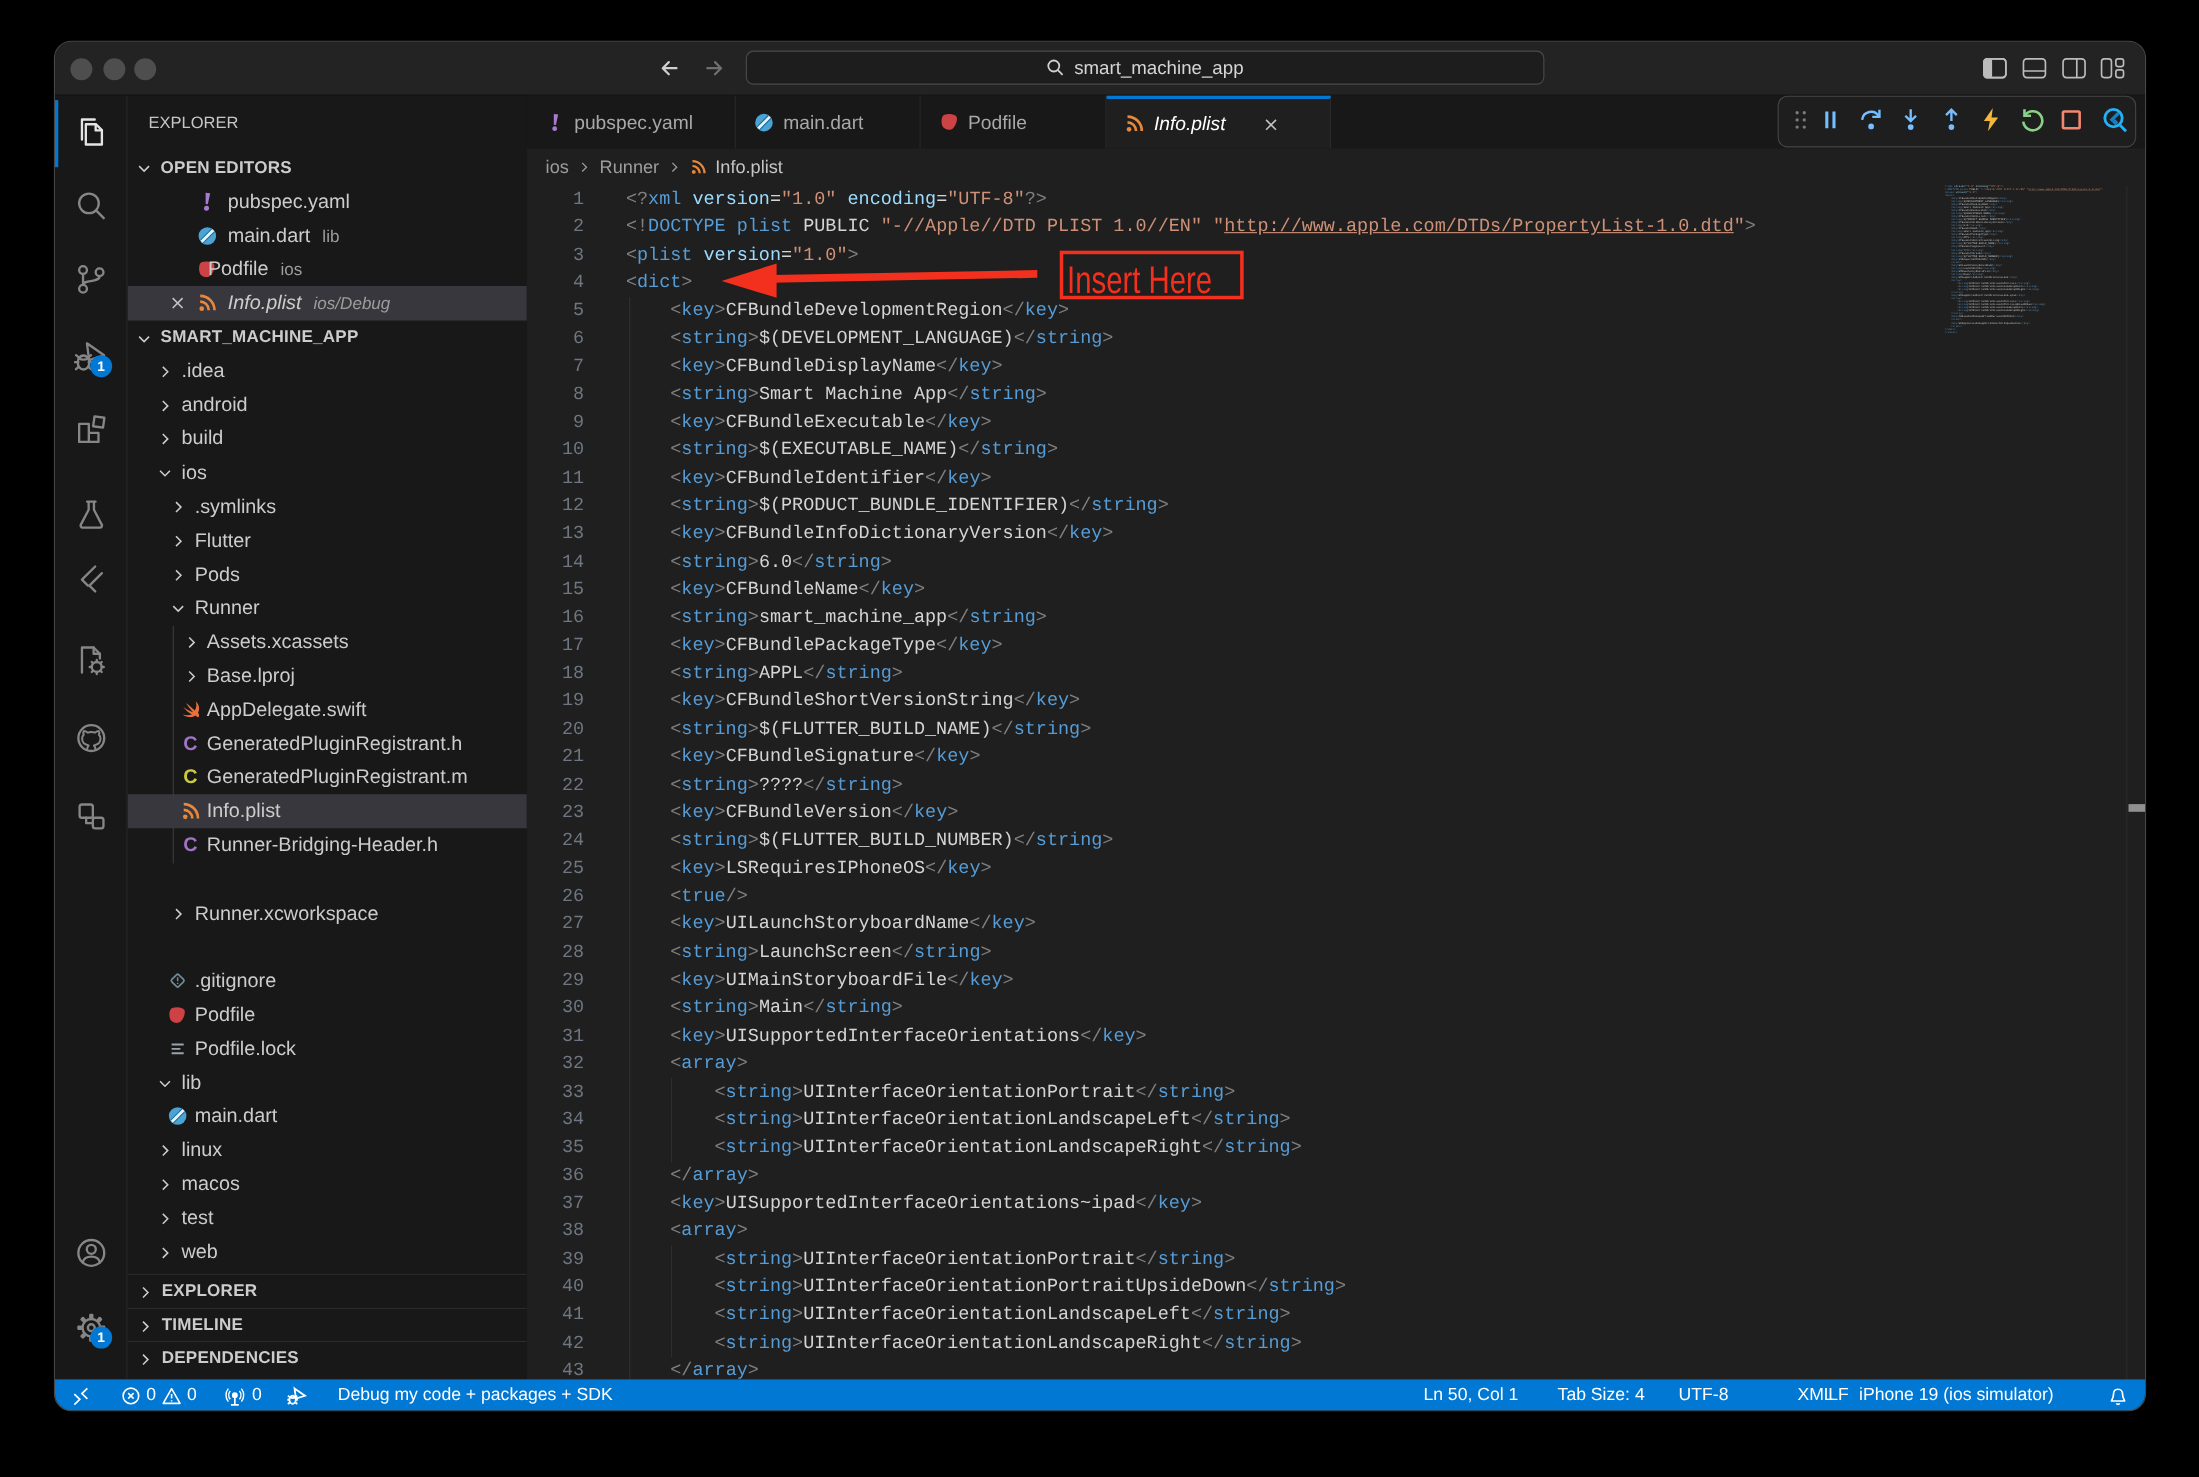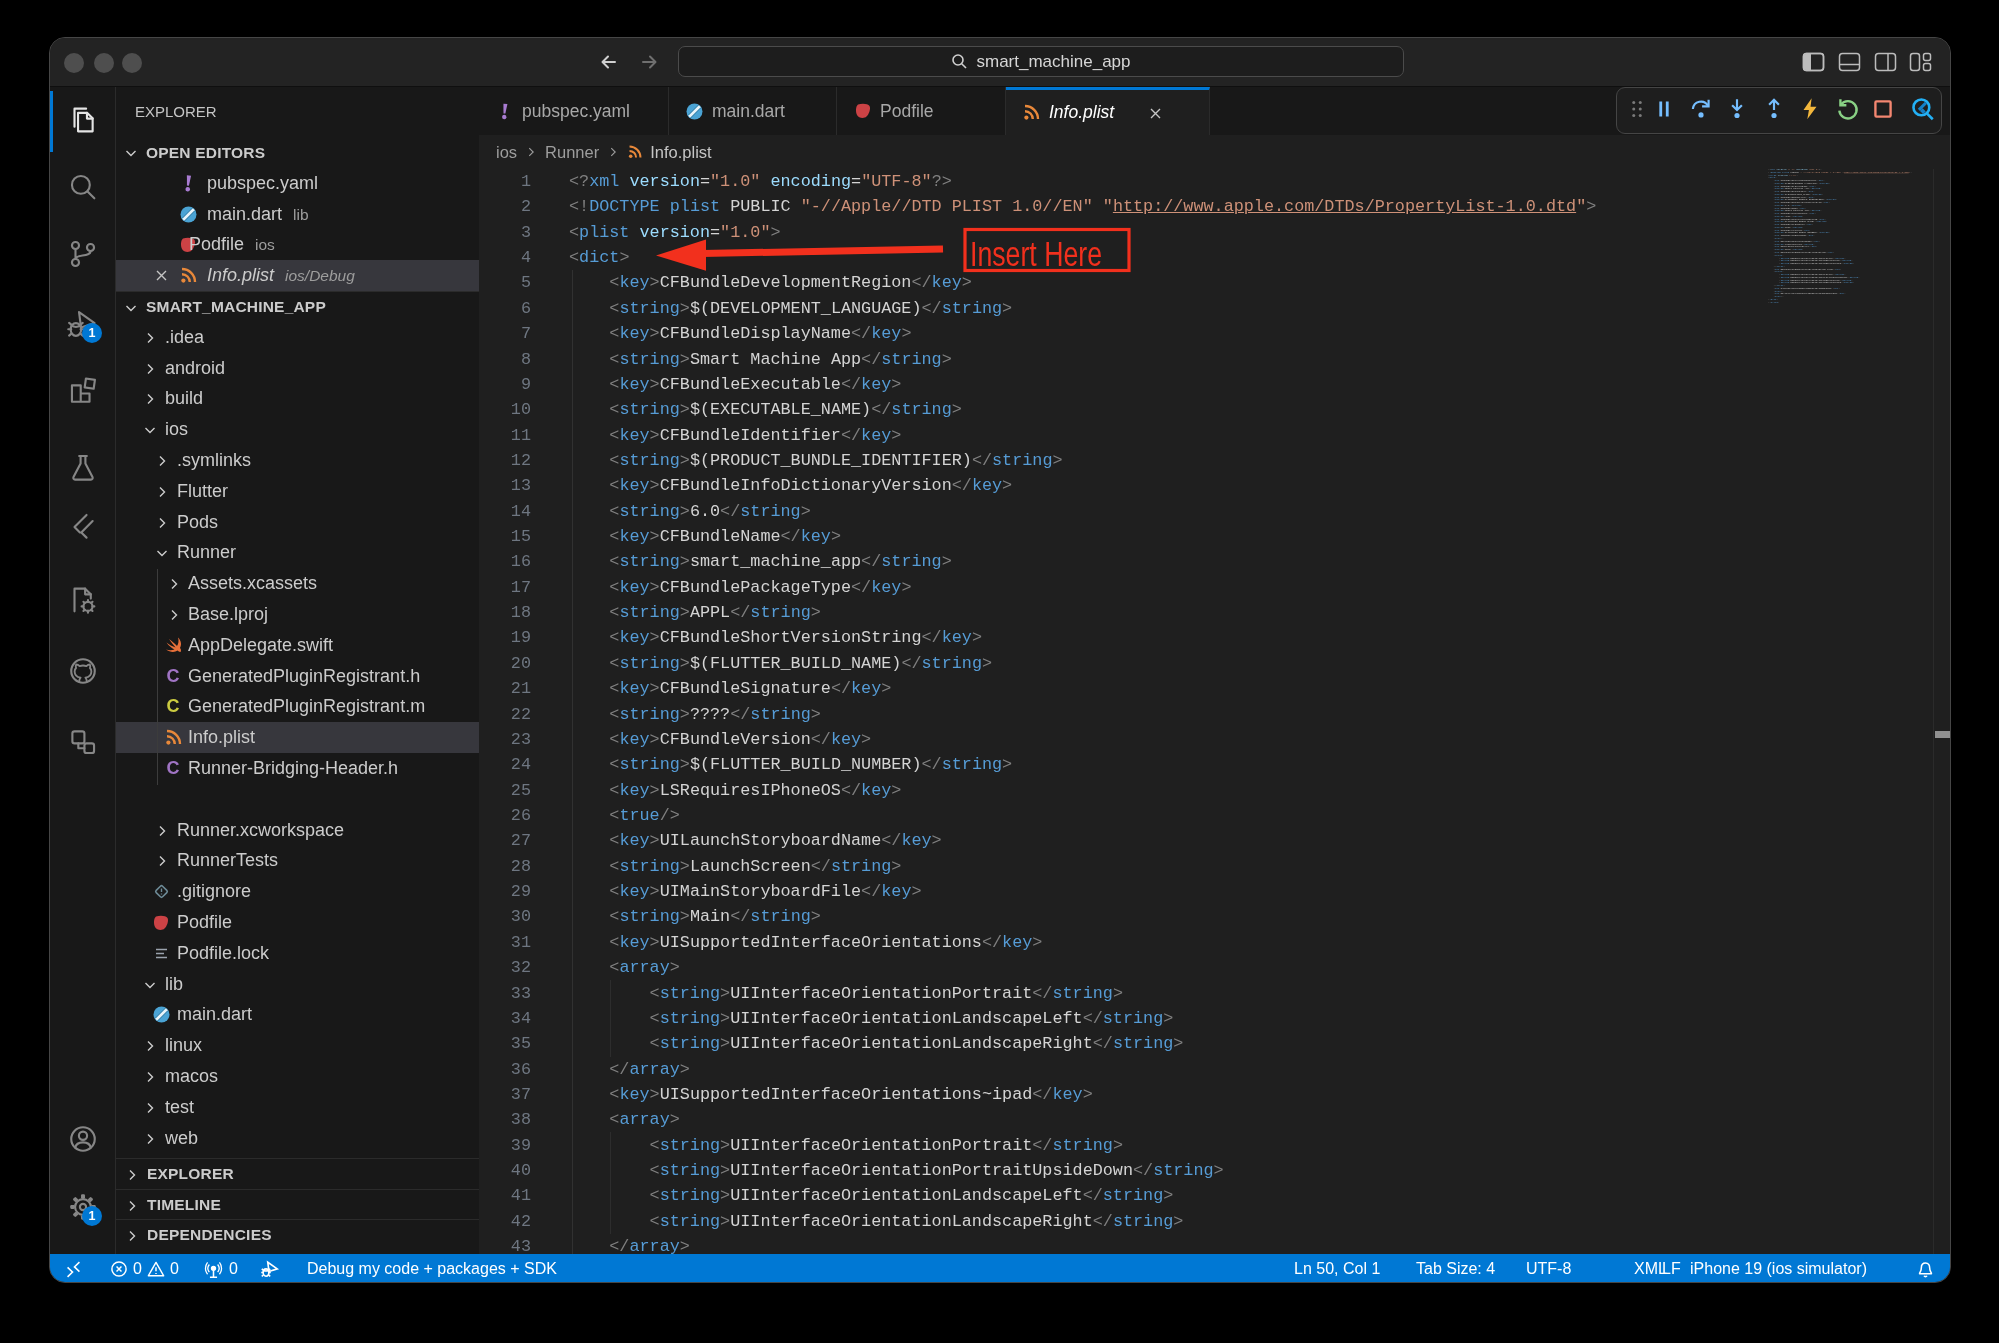--- a/index.html
+++ b/index.html
@@ -362,28 +362,20 @@
         </span>
         <span class="lbl" style="left:72px">Runner-Bridging-Header.h</span>
       </div>
 <div class="row" style="top:727.6px">
         <span class="chev" style="left:38px;top:8px">
           <svg width="16" height="16" viewBox="0 0 16 16" fill="none" stroke="currentColor" stroke-width="1.4">
             <path d="M6 3.5 L10.5 8 L6 12.5"></path>
           </svg>
         </span>
         <span class="lbl" style="left:61px">Runner.xcworkspace</span>
-      </div>
-<div class="row" style="top:758.4px">
-        <span class="chev" style="left:38px;top:8px">
-          <svg width="16" height="16" viewBox="0 0 16 16" fill="none" stroke="currentColor" stroke-width="1.4">
-            <path d="M6 3.5 L10.5 8 L6 12.5"></path>
-          </svg>
-        </span>
-        <span class="lbl" style="left:61px">RunnerTests</span>
       </div>
 <div class="row" style="top:789.2px">
         <span class="ficon" style="left:35px">
           <svg width="17" height="17" viewBox="0 0 17 17">
             <rect x="4" y="4" width="9" height="9" rx="1.5" transform="rotate(45 8.5 8.5)" fill="none" stroke="#6d8a96" stroke-width="1.6"></rect>
             <path d="M8.5 5.5 V9 M8.5 10.5 V11.5" stroke="#6d8a96" stroke-width="1.4"></path>
           </svg>
         </span>
         <span class="lbl" style="left:61px">.gitignore</span>
       </div>

